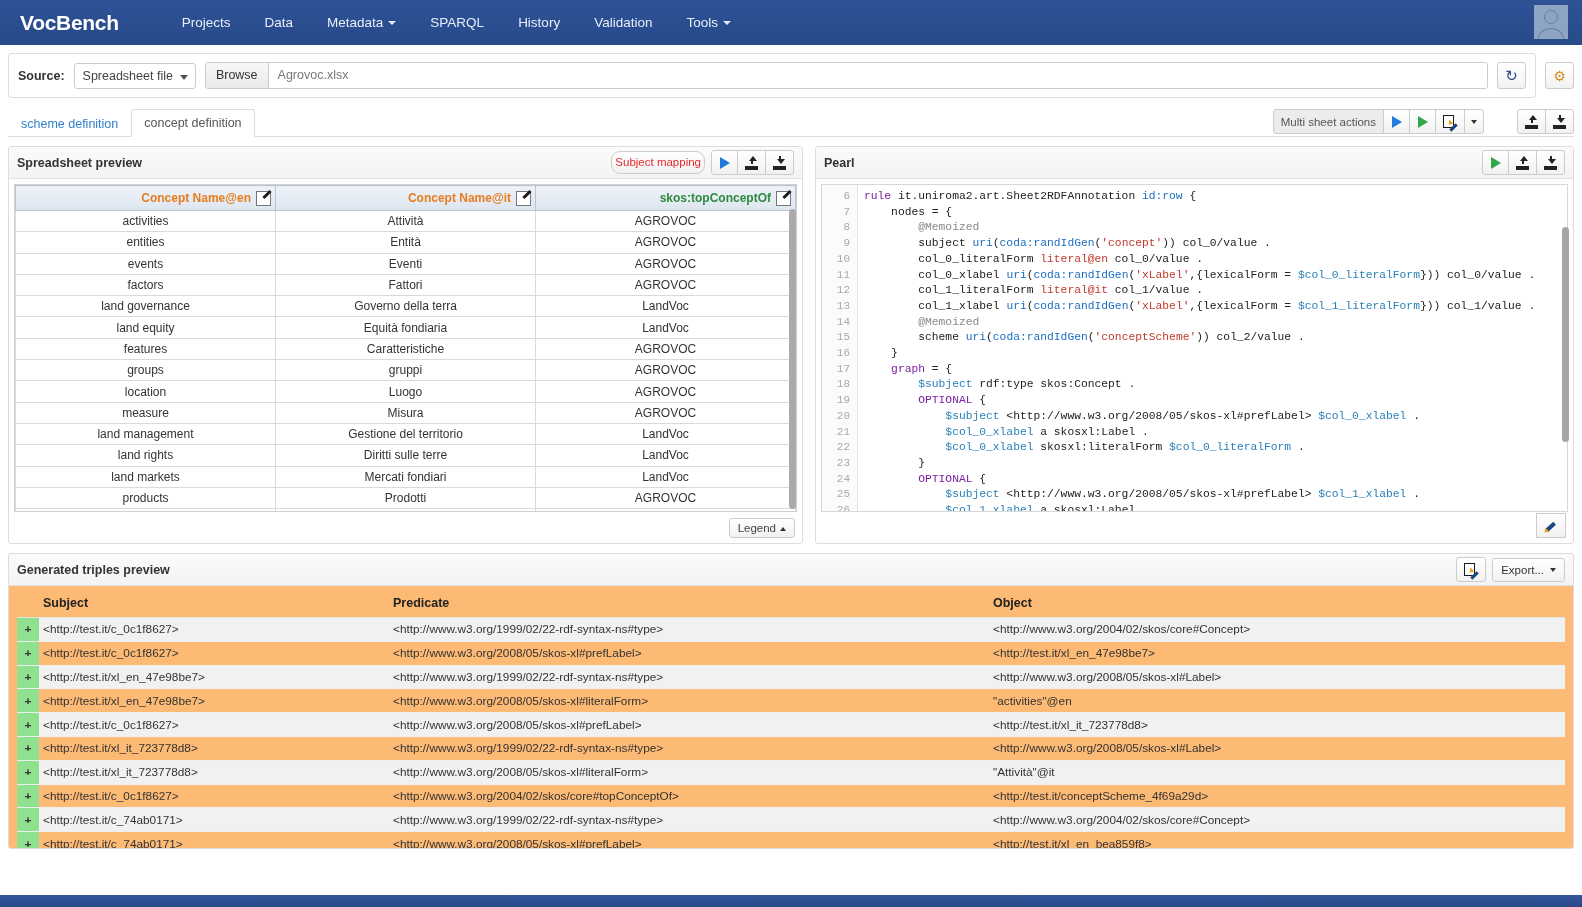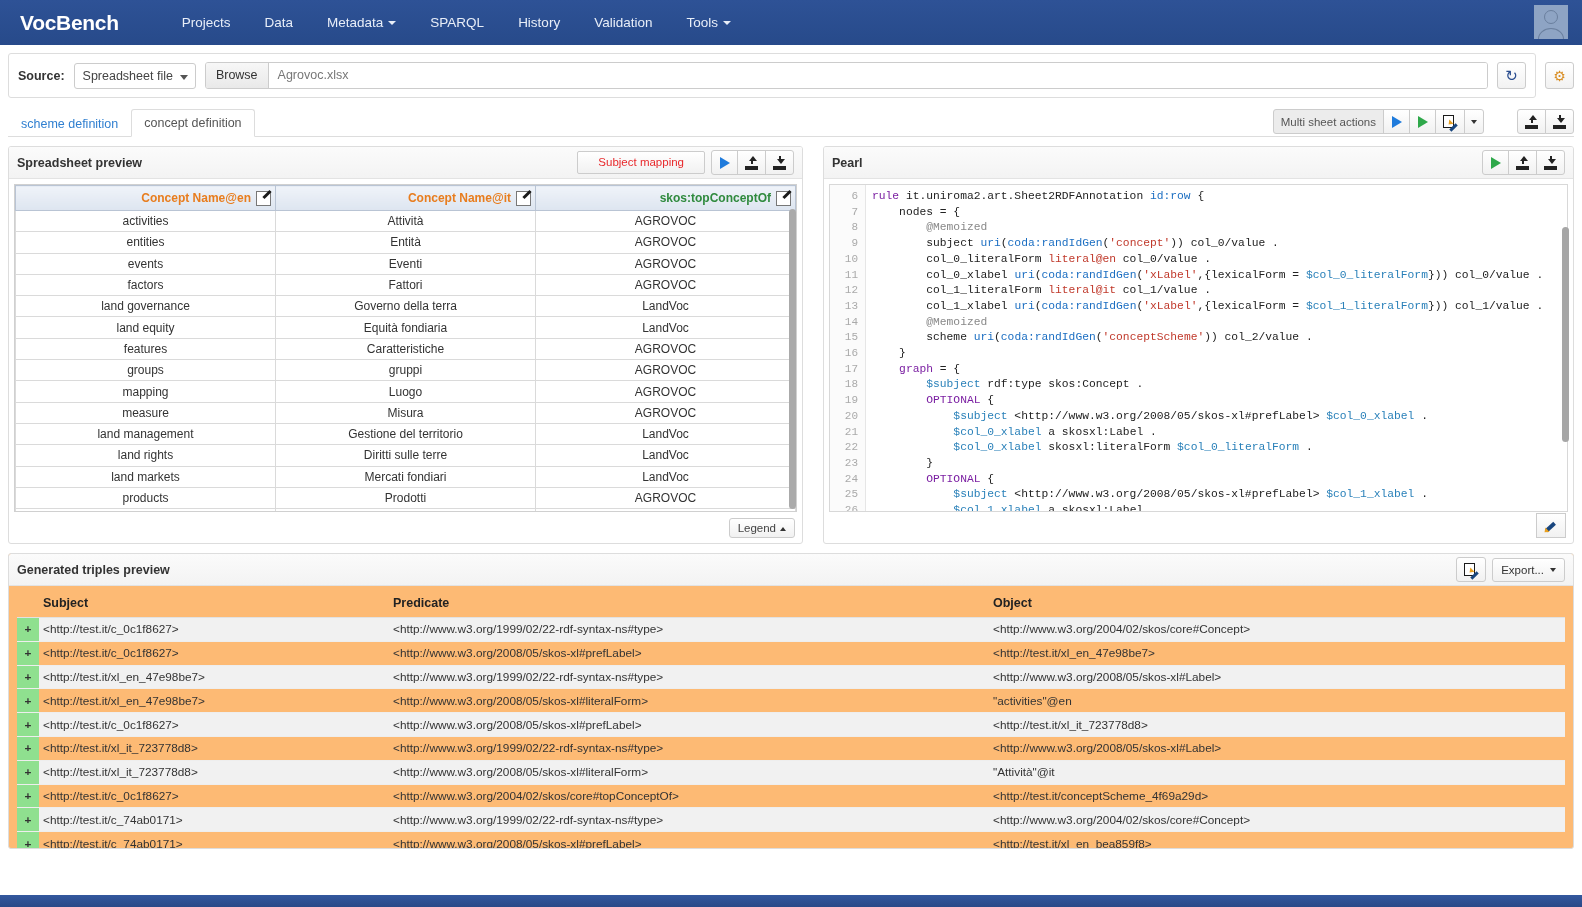--- a/index.html
+++ b/index.html
@@ -200,21 +200,21 @@
     border-left: 3.5px solid transparent;
     border-right: 3.5px solid transparent;
     border-top: 4.5px solid #333;
   }
   .sep-gap { width: 9px; }
 
   
   .main-cols {
     margin: 9px 8px 0 8px;
     display: flex;
-    gap: 20px;
+    gap: 12px;
     height: 398px;
   }
   .panel {
     border: 1px solid #ddd;
     border-radius: 3px;
     background: #fff;
     display: flex;
     flex-direction: column;
     overflow: hidden;
   }
@@ -232,23 +232,23 @@
 
   .sheet-panel { width: 795px; }
   .pearl-panel { flex: 1; }
 
   .subject-map-btn {
     border: 1px solid #ccc;
     background: linear-gradient(to bottom, #ffffff, #f1f1f1);
     color: #e8282b;
     font-size: 11.5px;
     height: 23px;
-    padding: 0 20px;
+    padding: 0 3px;
     line-height: 21px;
-    border-radius: 2px;
+    border-radius: 9px;
     cursor: pointer;
     margin-right: 6px;
   }
 
   
   .tri {
     width: 0; height: 0;
     border-top: 6px solid transparent;
     border-bottom: 6px solid transparent;
     border-left: 10px solid #1f7bdc;
@@ -662,21 +662,21 @@
                 <td>features</td>
                 <td>Caratteristiche</td>
                 <td>AGROVOC</td>
               </tr>
               <tr>
                 <td>groups</td>
                 <td>gruppi</td>
                 <td>AGROVOC</td>
               </tr>
               <tr>
-                <td>mapping</td>
+                <td>location</td>
                 <td>Luogo</td>
                 <td>AGROVOC</td>
               </tr>
               <tr>
                 <td>measure</td>
                 <td>Misura</td>
                 <td>AGROVOC</td>
               </tr>
               <tr>
                 <td>land management</td>

